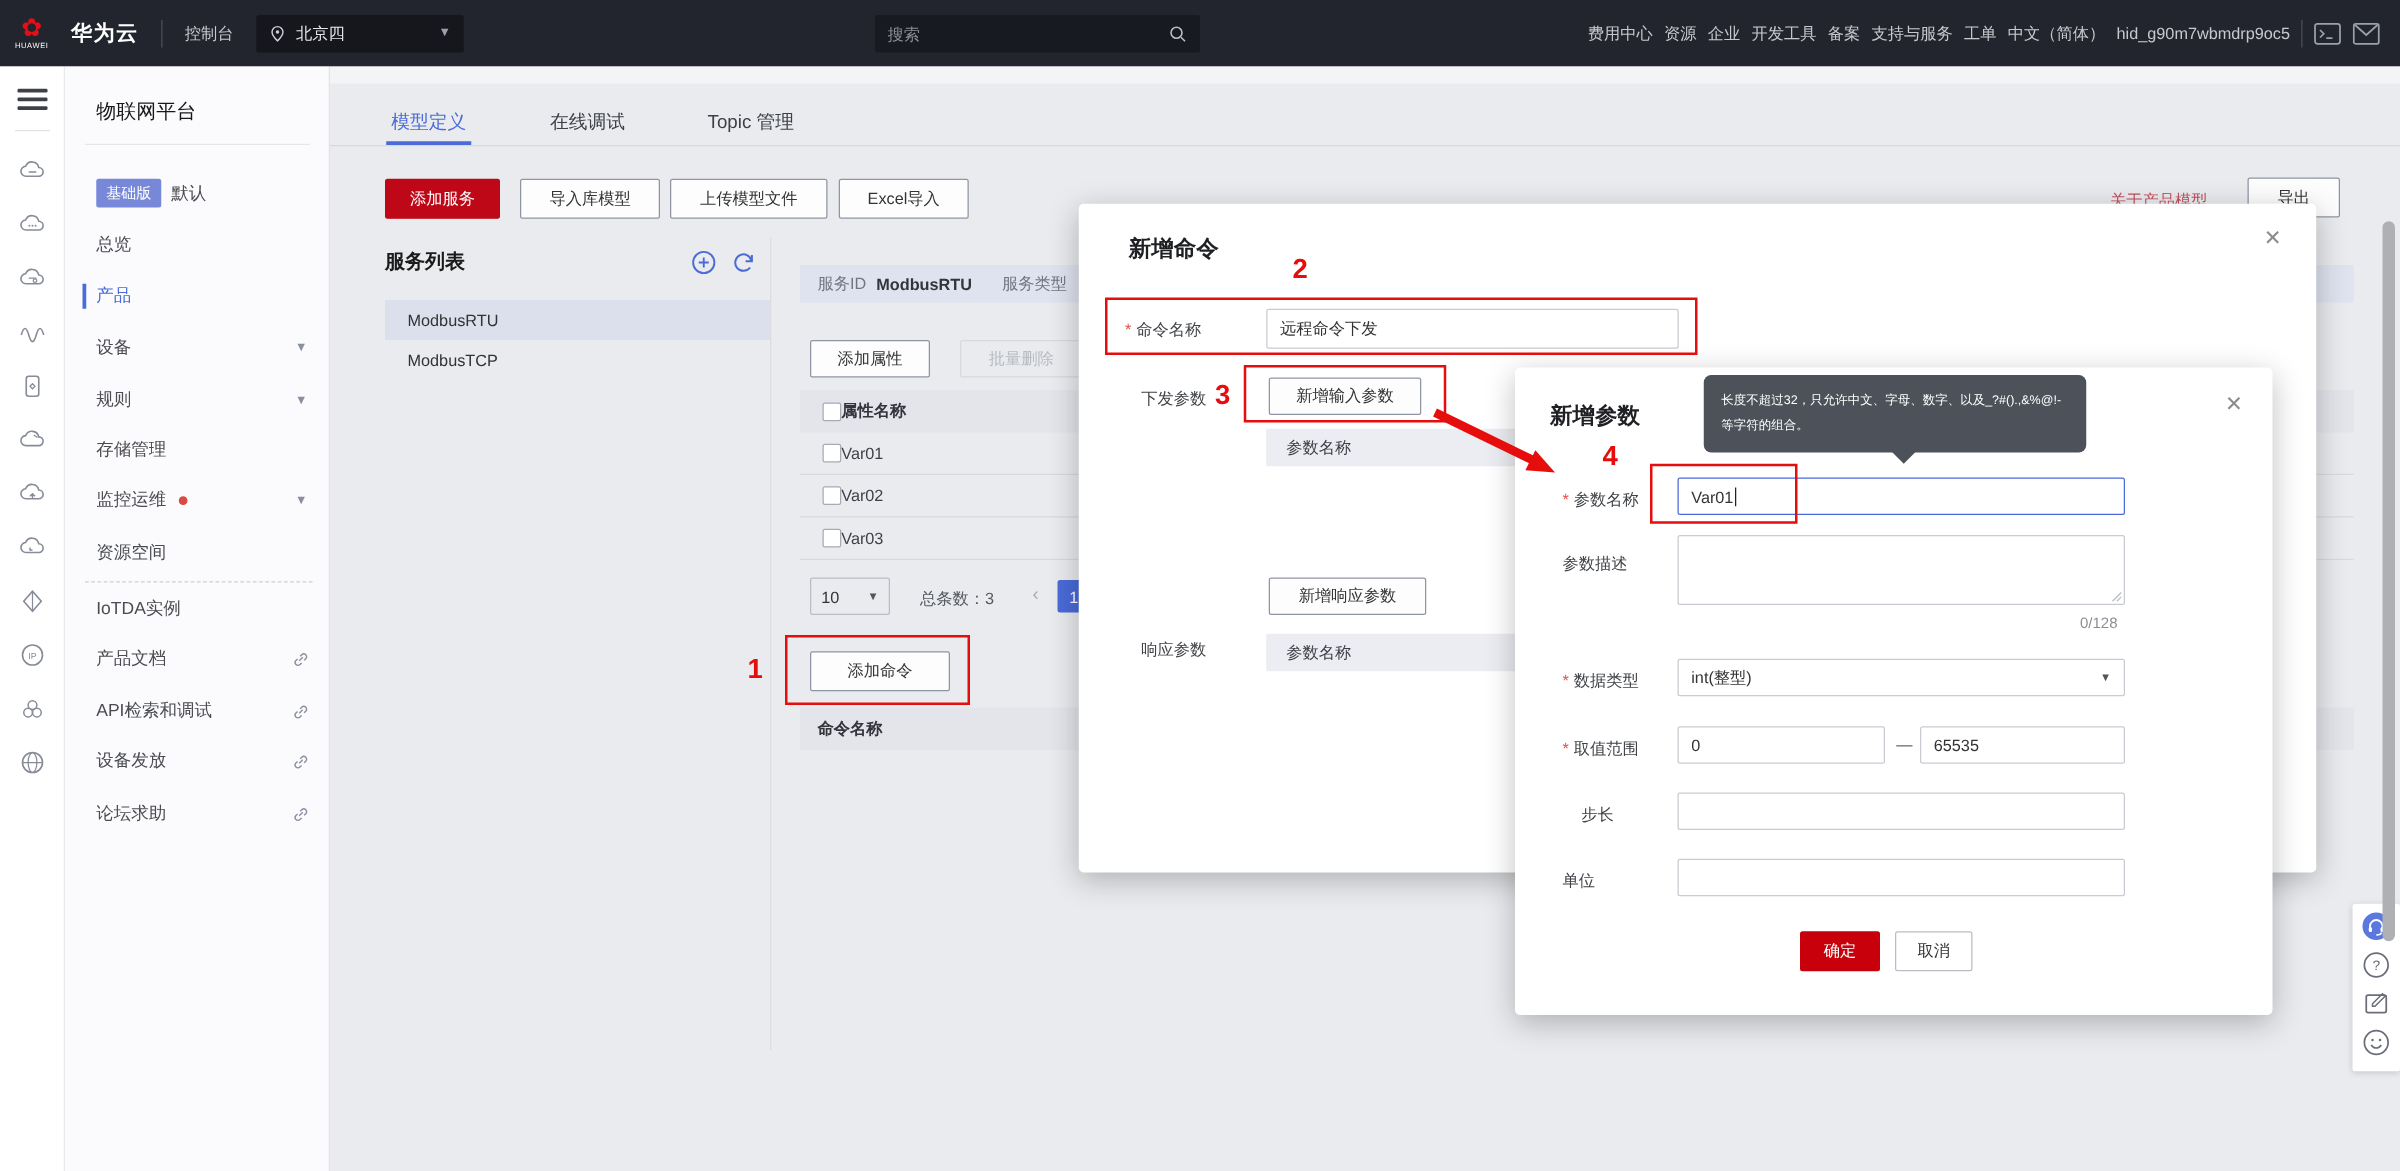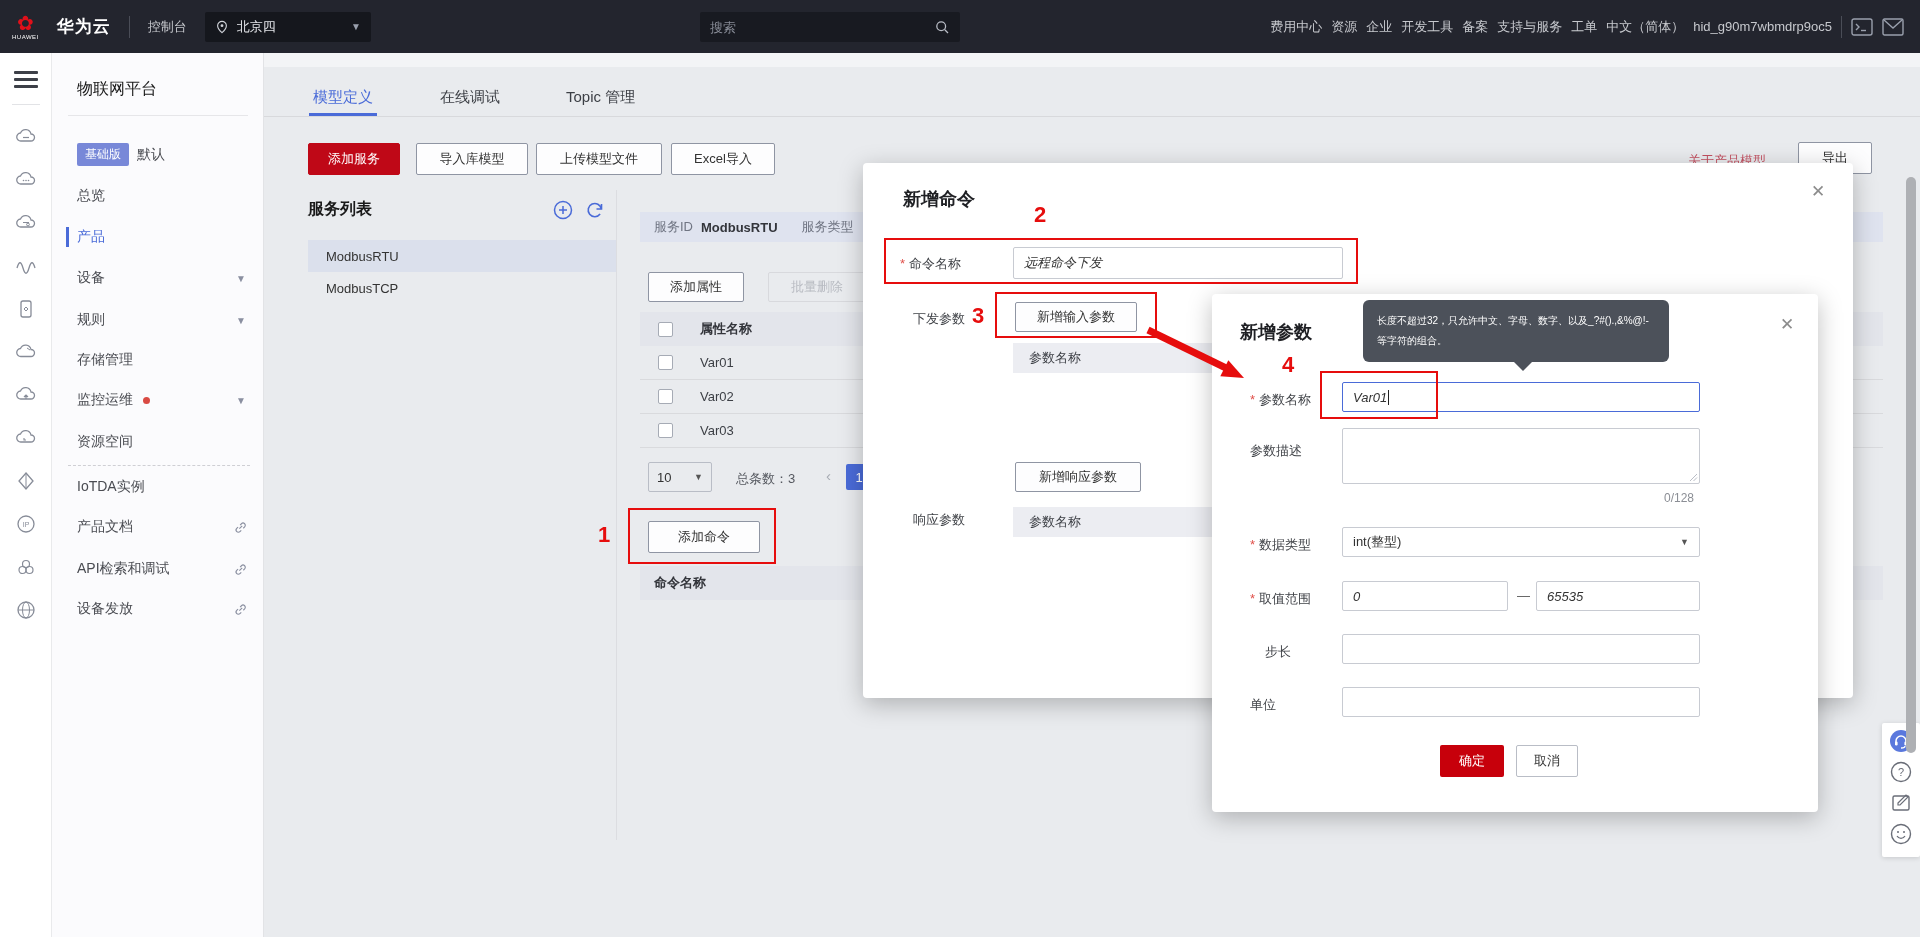--- a/index.html
+++ b/index.html
@@ -73,37 +73,37 @@
   .svc-row.sel { background:#dbe0ec; }
   .svc-vline { left:616px; top:190px; width:1px; height:650px; background:#dcdde1; }
 
   .band { position:absolute; left:640px; width:1243px; display:flex; align-items:center; }
   .band.sid { top:212px; height:30px; background:#dfe3ef; padding-left:14px; color:#707583; gap:8px; }
   .band.thead { height:34px; background:#e3e5eb; }
   .chk { width:15px; height:15px; border:1px solid #a6abb5; background:#fff; border-radius:2px; }
   .trow { position:absolute; left:640px; width:1243px; height:34px; display:flex; align-items:center;
     border-bottom:1px solid #d9dadd; }
   .rowchk { margin-left:18px; }
-  .rowtxt { margin-left:27px; color:#3c3f45; }
+  .rowtxt { color:#3c3f45; }
   .pagesel { left:648px; top:462px; width:64px; height:30px; border:1px solid #b9bdc6; border-radius:2px;
     display:flex; align-items:center; padding:0 8px; color:#333; background:transparent; cursor:pointer; }
   .pagesel .c { margin-left:auto; font-size:9px; color:#555; }
   .page1 { left:846px; top:464px; width:26px; height:26px; background:#4a6bd8; color:#fff;
     display:flex; align-items:center; justify-content:center; border-radius:2px; cursor:pointer; }
 
   
   .modal { background:#fff; border-radius:4px; box-shadow:0 6px 24px rgba(0,0,0,.25); }
   .m1 { left:863px; top:163px; width:990px; height:535px; z-index:10; }
   .m2 { left:1212px; top:294px; width:606px; height:518px; z-index:20; }
   .mtitle { position:absolute; font-size:18px; font-weight:bold; color:#1f2024; }
   .mclose { position:absolute; font-size:17px; color:#8c8c8c; cursor:pointer; }
   .req { color:#e0504a; margin-right:4px; }
   .flabel { position:absolute; color:#404348; font-size:13px; }
   .tinput { position:absolute; border:1px solid #c8cbd2; border-radius:2px; background:#fff;
-    font-size:13px; color:#333; padding:0 10px; display:flex; align-items:center;font-style:italic; }
+    font-size:13px; color:#333; padding:0 10px; display:flex; align-items:center; }
   input.tinput { display:block; padding:0 10px; line-height:28px; }
   .mband { position:absolute; height:30px; background:#ecedf2; display:flex; align-items:center;
     padding-left:16px; color:#3c3f45; }
   .caretbar { display:inline-block; width:1px; height:15px; background:#222; margin-left:1px; }
   .counter { position:absolute; font-size:12px; color:#8b8e95; }
   .selbox { position:absolute; border:1px solid #c8cbd2; border-radius:2px; display:flex; align-items:center;
     padding:0 10px; color:#333; cursor:pointer; background:#fff; }
   .selbox .c { margin-left:auto; font-size:9px; color:#555; }
   .dash { position:absolute; color:#555; }
   .mbtn { position:absolute; height:32px; display:flex; align-items:center; justify-content:center;
@@ -293,20 +293,26 @@
       <svg class="link-ic" width="15" height="15" viewBox="0 0 16 16">
           <path d="M6.8 9.2l3-3M5.4 7.6L4 9a2.4 2.4 0 0 0 3.4 3.4l1.4-1.4M7.6 5.4L9 4a2.4 2.4 0 0 1 3.4 3.4L11 8.8" fill="none" stroke="#8a8fa0" stroke-width="1.2"></path>
         </svg>
       </div>
     <div class="side-item" style="top:536px;">
         <span>设备发放</span>
       <svg class="link-ic" width="15" height="15" viewBox="0 0 16 16">
           <path d="M6.8 9.2l3-3M5.4 7.6L4 9a2.4 2.4 0 0 0 3.4 3.4l1.4-1.4M7.6 5.4L9 4a2.4 2.4 0 0 1 3.4 3.4L11 8.8" fill="none" stroke="#8a8fa0" stroke-width="1.2"></path>
         </svg>
       </div>
+    <div class="side-item" style="top:578px;">
+        <span>论坛求助</span>
+      <svg class="link-ic" width="15" height="15" viewBox="0 0 16 16">
+          <path d="M6.8 9.2l3-3M5.4 7.6L4 9a2.4 2.4 0 0 0 3.4 3.4l1.4-1.4M7.6 5.4L9 4a2.4 2.4 0 0 1 3.4 3.4L11 8.8" fill="none" stroke="#8a8fa0" stroke-width="1.2"></path>
+        </svg>
+      </div>
   </div>
 
   <div class="abs mainbg"></div>
   <div class="abs mainstrip"></div>
 
   <div class="tab active" style="left:313px;">模型定义</div>
   <div class="tab" style="left:440px;">在线调试</div>
   <div class="tab" style="left:566px;">Topic 管理</div>
   <div class="abs tab-underline"></div>
   <div class="abs tab-border"></div>

